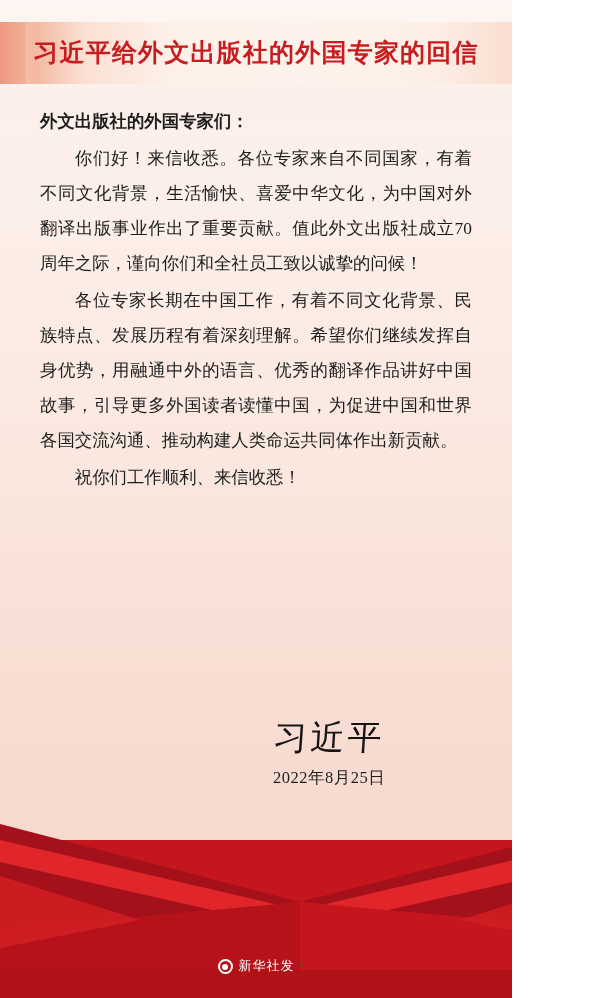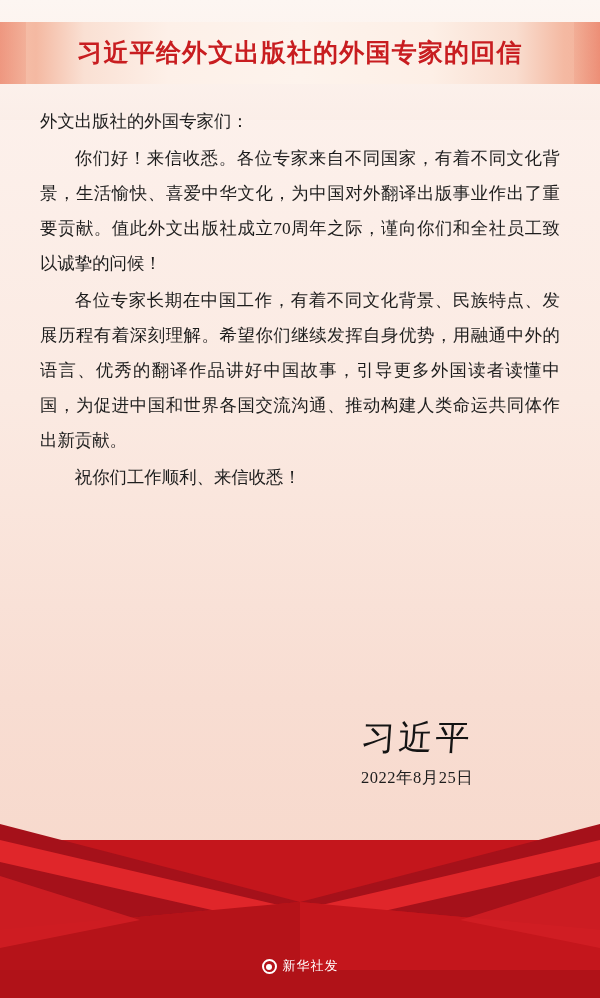--- a/index.html
+++ b/index.html
@@ -8,21 +8,21 @@
   }
   body {
     width: 600px;
     height: 998px;
     font-family: "Liberation Serif", serif;
     background: #ffffff;
     overflow: hidden;
   }
   .poster {
     position: relative;
-    width: 600px;
+    width: 512px;
     height: 998px;
     background: linear-gradient(180deg, #fdf3ef 0%, #fbeae2 40%, #f8ddd2 70%, #f6d6c8 100%);
     overflow: hidden;
   }
   
   .wash {
     position: absolute;
     left: 0; top: 0; right: 0;
     height: 120px;
     background: linear-gradient(180deg,#fdf6f2 0%, #fbeee8 100%);
@@ -80,20 +80,21 @@
     font-family: "Liberation Serif", serif;
   }
   .letter p {
     margin: 0 0 2px 0;
   }
   .letter p.indent {
     text-indent: 2em;
   }
   .salutation {
     margin-bottom: 1px;
+    font-weight: bold;
   }
 
   
   .signature-block {
     position: absolute;
     right: 88px;
     top: 716px;
     text-align: center;
     width: 190px;
   }

